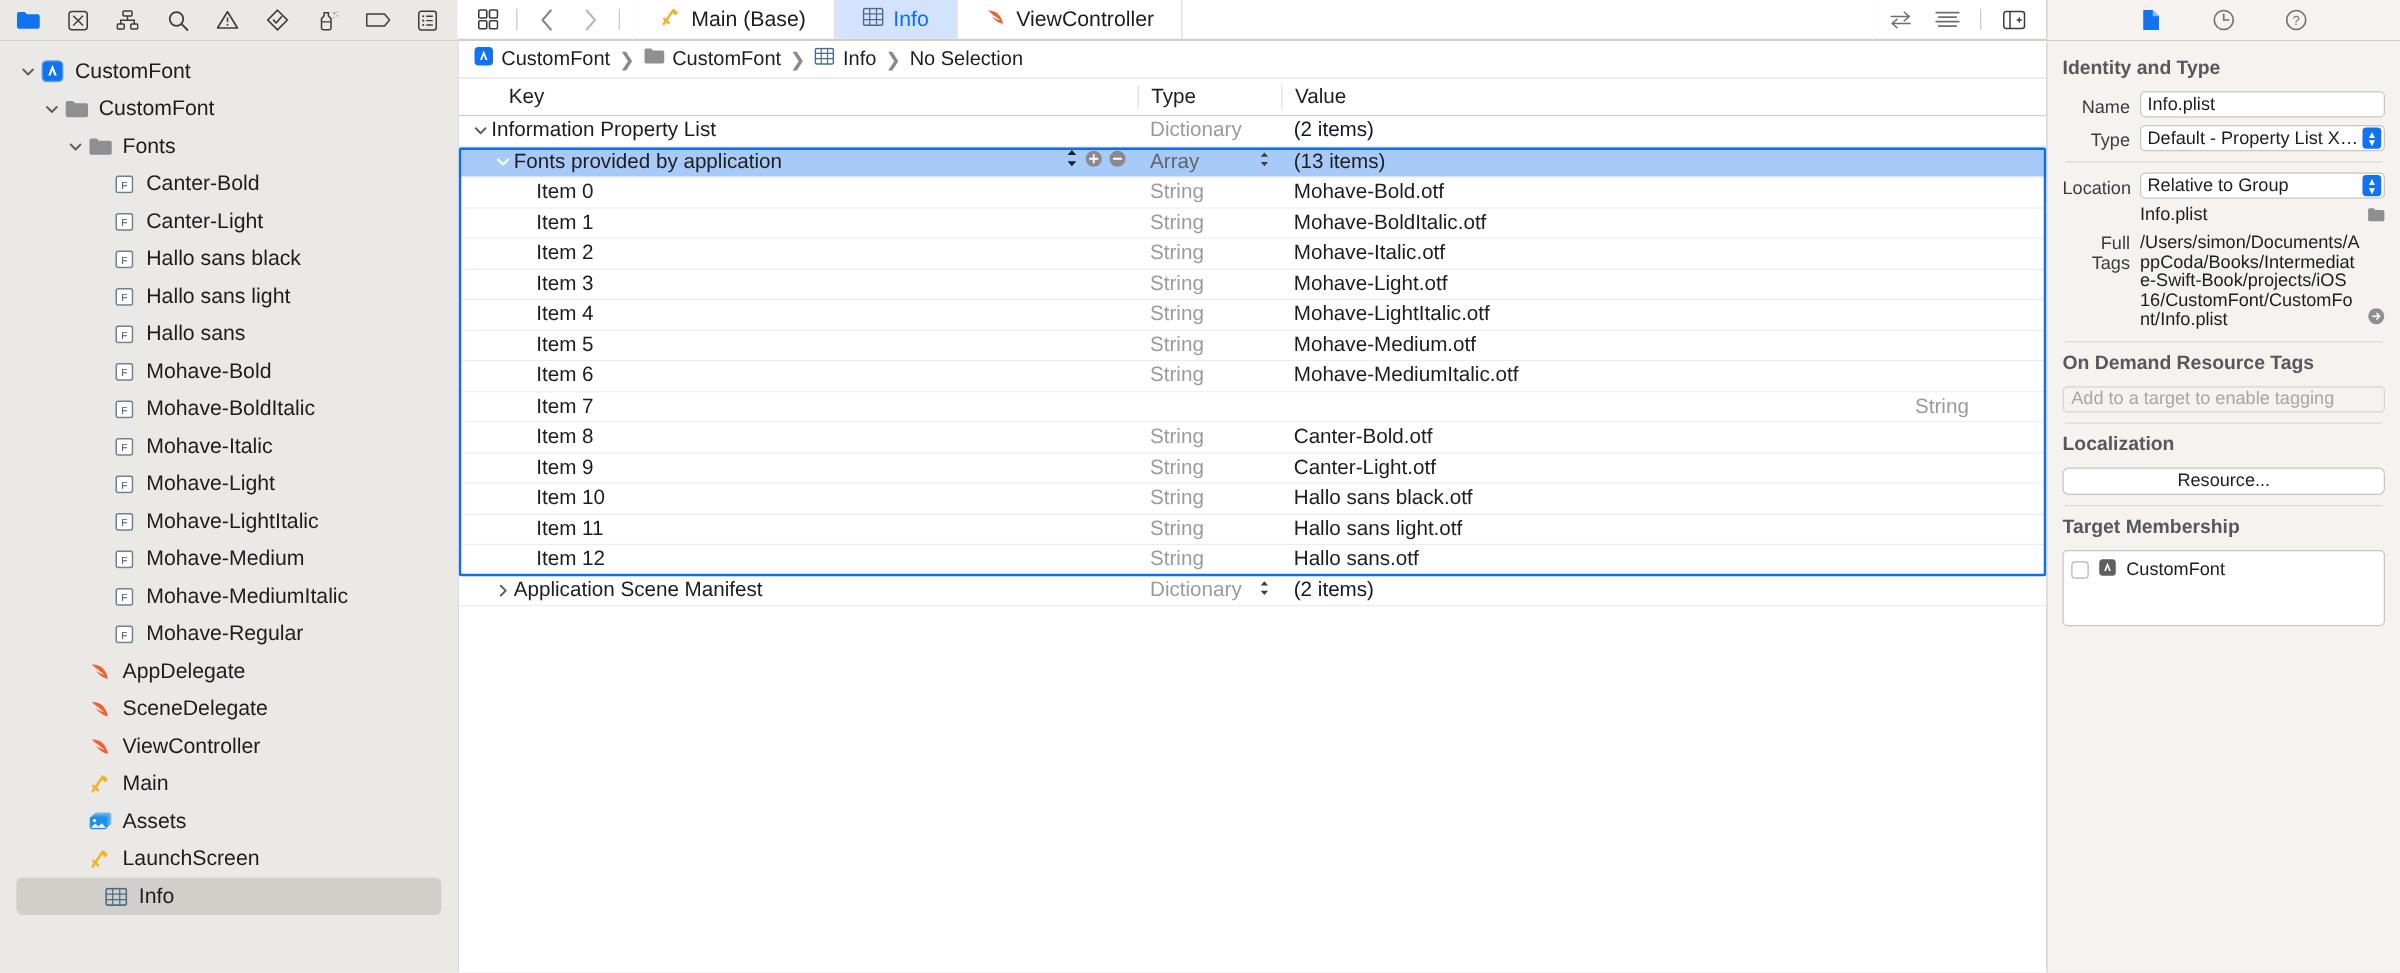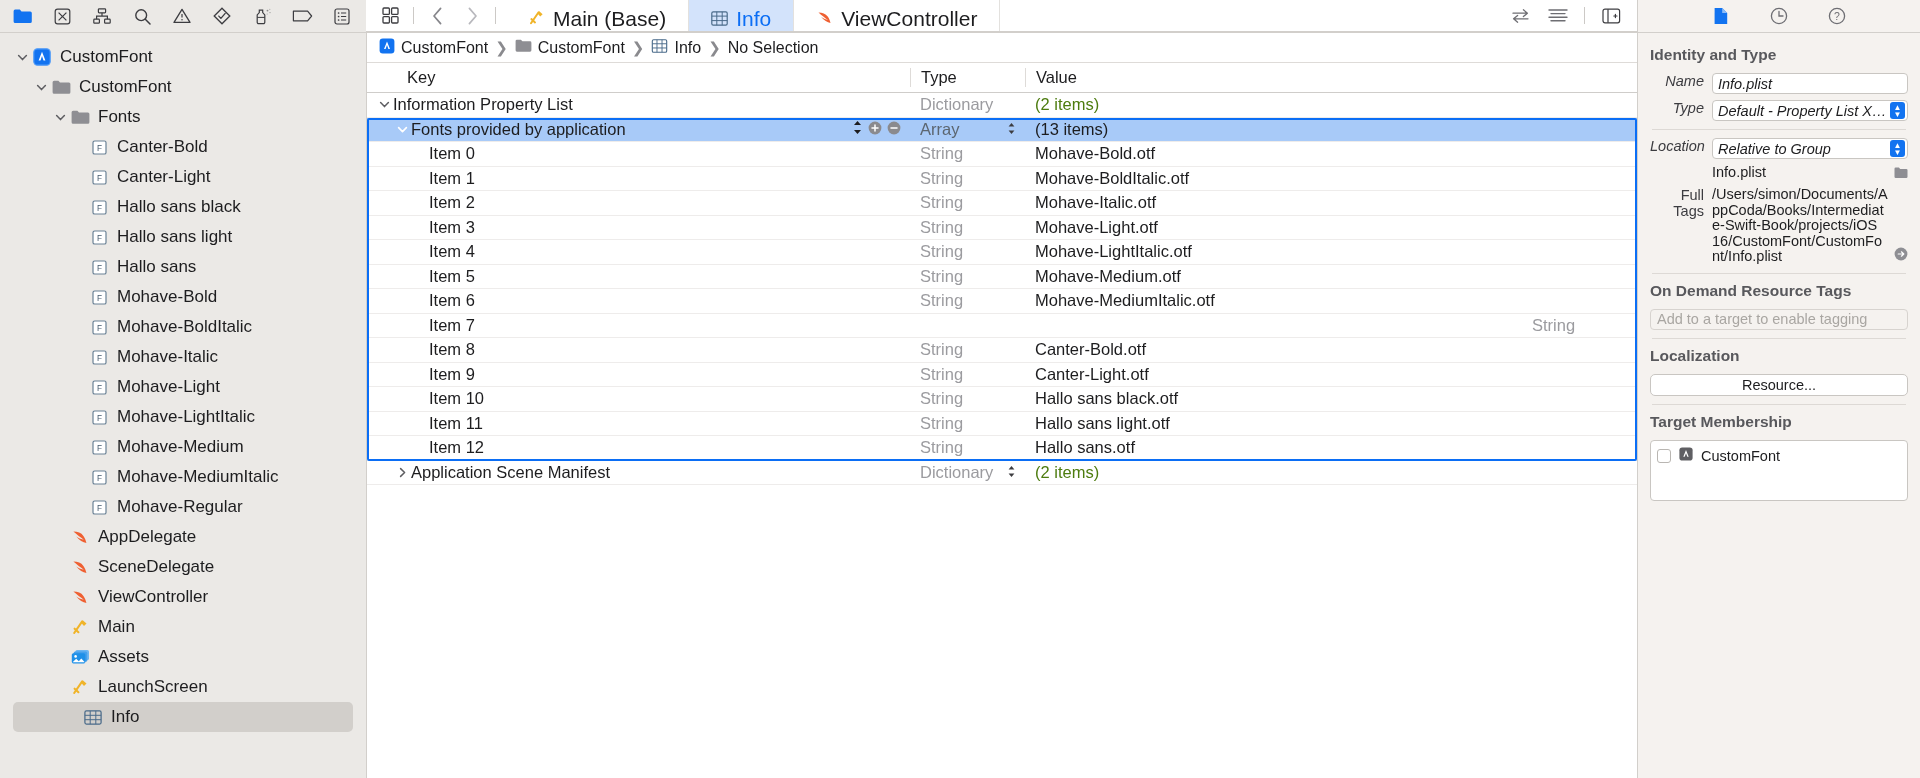--- a/index.html
+++ b/index.html
@@ -26,22 +26,22 @@
     background: #ebe9e6; border-bottom: 1px solid #d2cfcb;
   }
   .tb-left-ctrls {
     display: flex; align-items: center; gap: 11px;
     padding: 0 10px 0 12px; background: #fff;
     border-bottom: 1px solid #d2cfcb;
   }
   .vsep { width: 1px; height: 17px; background: #ccc9c6; }
   .tabstrip { display: flex; background: #fff; border-bottom: 1px solid #d2cfcb; flex: 1 1 auto; }
   .tab {
-    display: flex; align-items: flex-end; gap: 8px;
-    padding: 0 22px; font-size: 21px; color: #1d1d1f;
+    display: flex; align-items: center; gap: 8px;
+    padding: 0 22px; font-size: 17px; color: #1d1d1f;
     border-right: 1px solid #e3e1de; white-space: nowrap; cursor: default;
   }
   .tab.active { background: #d3e3fb; color: #0b6ef5; }
   .tab.blank { flex: 1 1 auto; border-right: none; }
   .tb-right-ctrls {
     display: flex; align-items: center; gap: 14px;
     padding: 0 14px 0 10px; background: #fff;
     border-bottom: 1px solid #d2cfcb;
   }
   .tb-insp-icons {
@@ -92,38 +92,38 @@
   .prow {
     display: flex; height: 24.5px; align-items: center;
     font-size: 16.5px; color: #1d1d1f;
     border-bottom: 1px solid #eeeceb; background: #fff; cursor: default;
   }
   .prow.sel { background: #a8caf8; }
   .prow .ckey { flex: 1 1 auto; min-width: 0; display: flex; align-items: center; position: relative; }
   .prow .ctype { width: 115px; flex: 0 0 115px; color: #9b9b9f; padding-left: 10px; display:flex; align-items:center; gap:6px;}
   .prow .cval { width: 612px; flex: 0 0 612px; padding-left: 10px; }
   .prow.sel .ctype { color: #5c6670; }
-  .prow.muted .cval { color: #4d7c0f; }
+  .prow.muted .cval { color: #0f172a; }
   .prow.sel .cval { color: #1d1d1f; }
   .ptwisty { width: 18px; flex: 0 0 18px; display: flex; align-items: center; justify-content: center; color: #5d5d61; }
   .pkeytext { white-space: nowrap; }
   .rowctrls { display: flex; align-items: center; gap: 5px; margin-left: auto; padding-right: 9px; }
   .selbox-outline {
     position: absolute; left: 0; right: 0; pointer-events: none;
     border: 2px solid #0b6ef5; border-radius: 2px;
   }
 
   
   .inspector {
     width: 283px; flex: 0 0 283px; background: #f5f2ef;
     border-left: 1px solid #d2cfcb; padding: 0 0 0 0; overflow: hidden;
   }
   .insp-pad { padding: 10px 12px 0 12px; }
   .sect-title { font-size: 15.5px; font-weight: bold; color: #58585c; margin: 3px 0 9px 0; }
-  .frow { display: flex; align-items: flex-start; margin-bottom: 6px; font-style: italic; }
+  .frow { display: flex; align-items: flex-end; margin-bottom: 6px; }
   .flabel { width: 62px; flex: 0 0 62px; text-align: right; padding-right: 8px; font-size: 14.5px; color: #3c3c40; }
   .fctl {
     flex: 1 1 auto; min-width: 0; height: 21px; background: #fff;
     border: 1px solid #c9c6c2; border-radius: 4px;
     font-size: 14.5px; color: #1d1d1f; display: flex; align-items: center;
     padding: 0 4px 0 5px; overflow: hidden; white-space: nowrap;
   }
   .fctl.popup { padding-right: 2px; }
   .fctl .ptxt { flex: 1 1 auto; overflow: hidden; text-overflow: ellipsis; }
   .stepper-blue {

